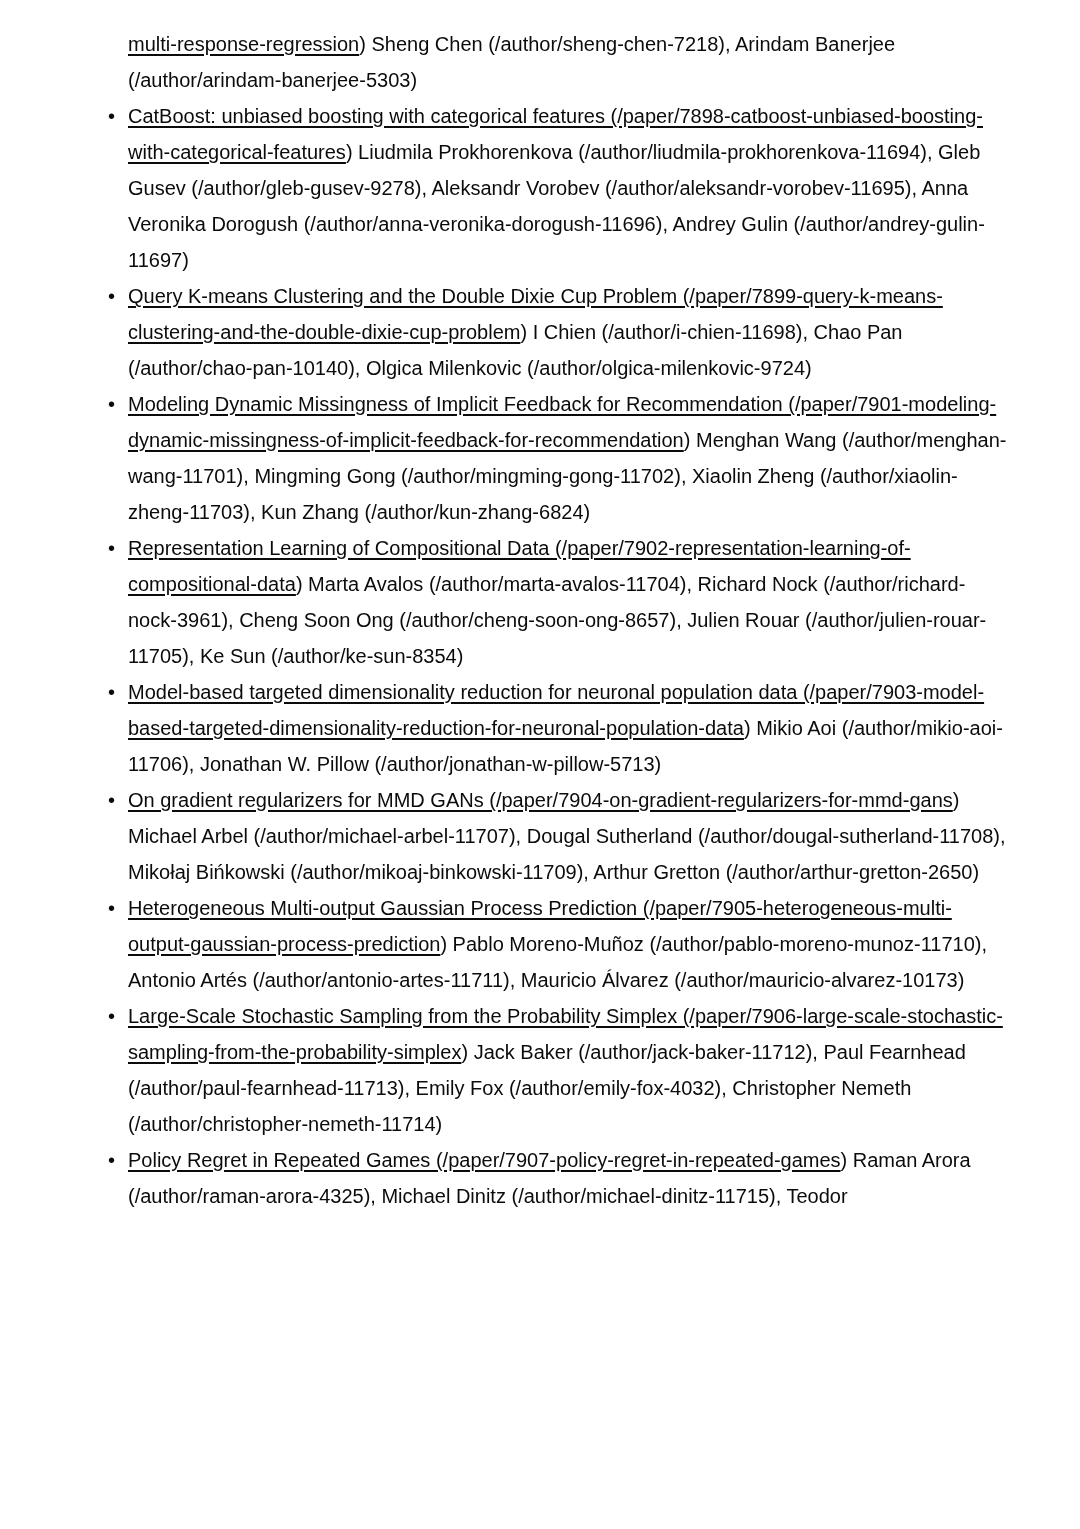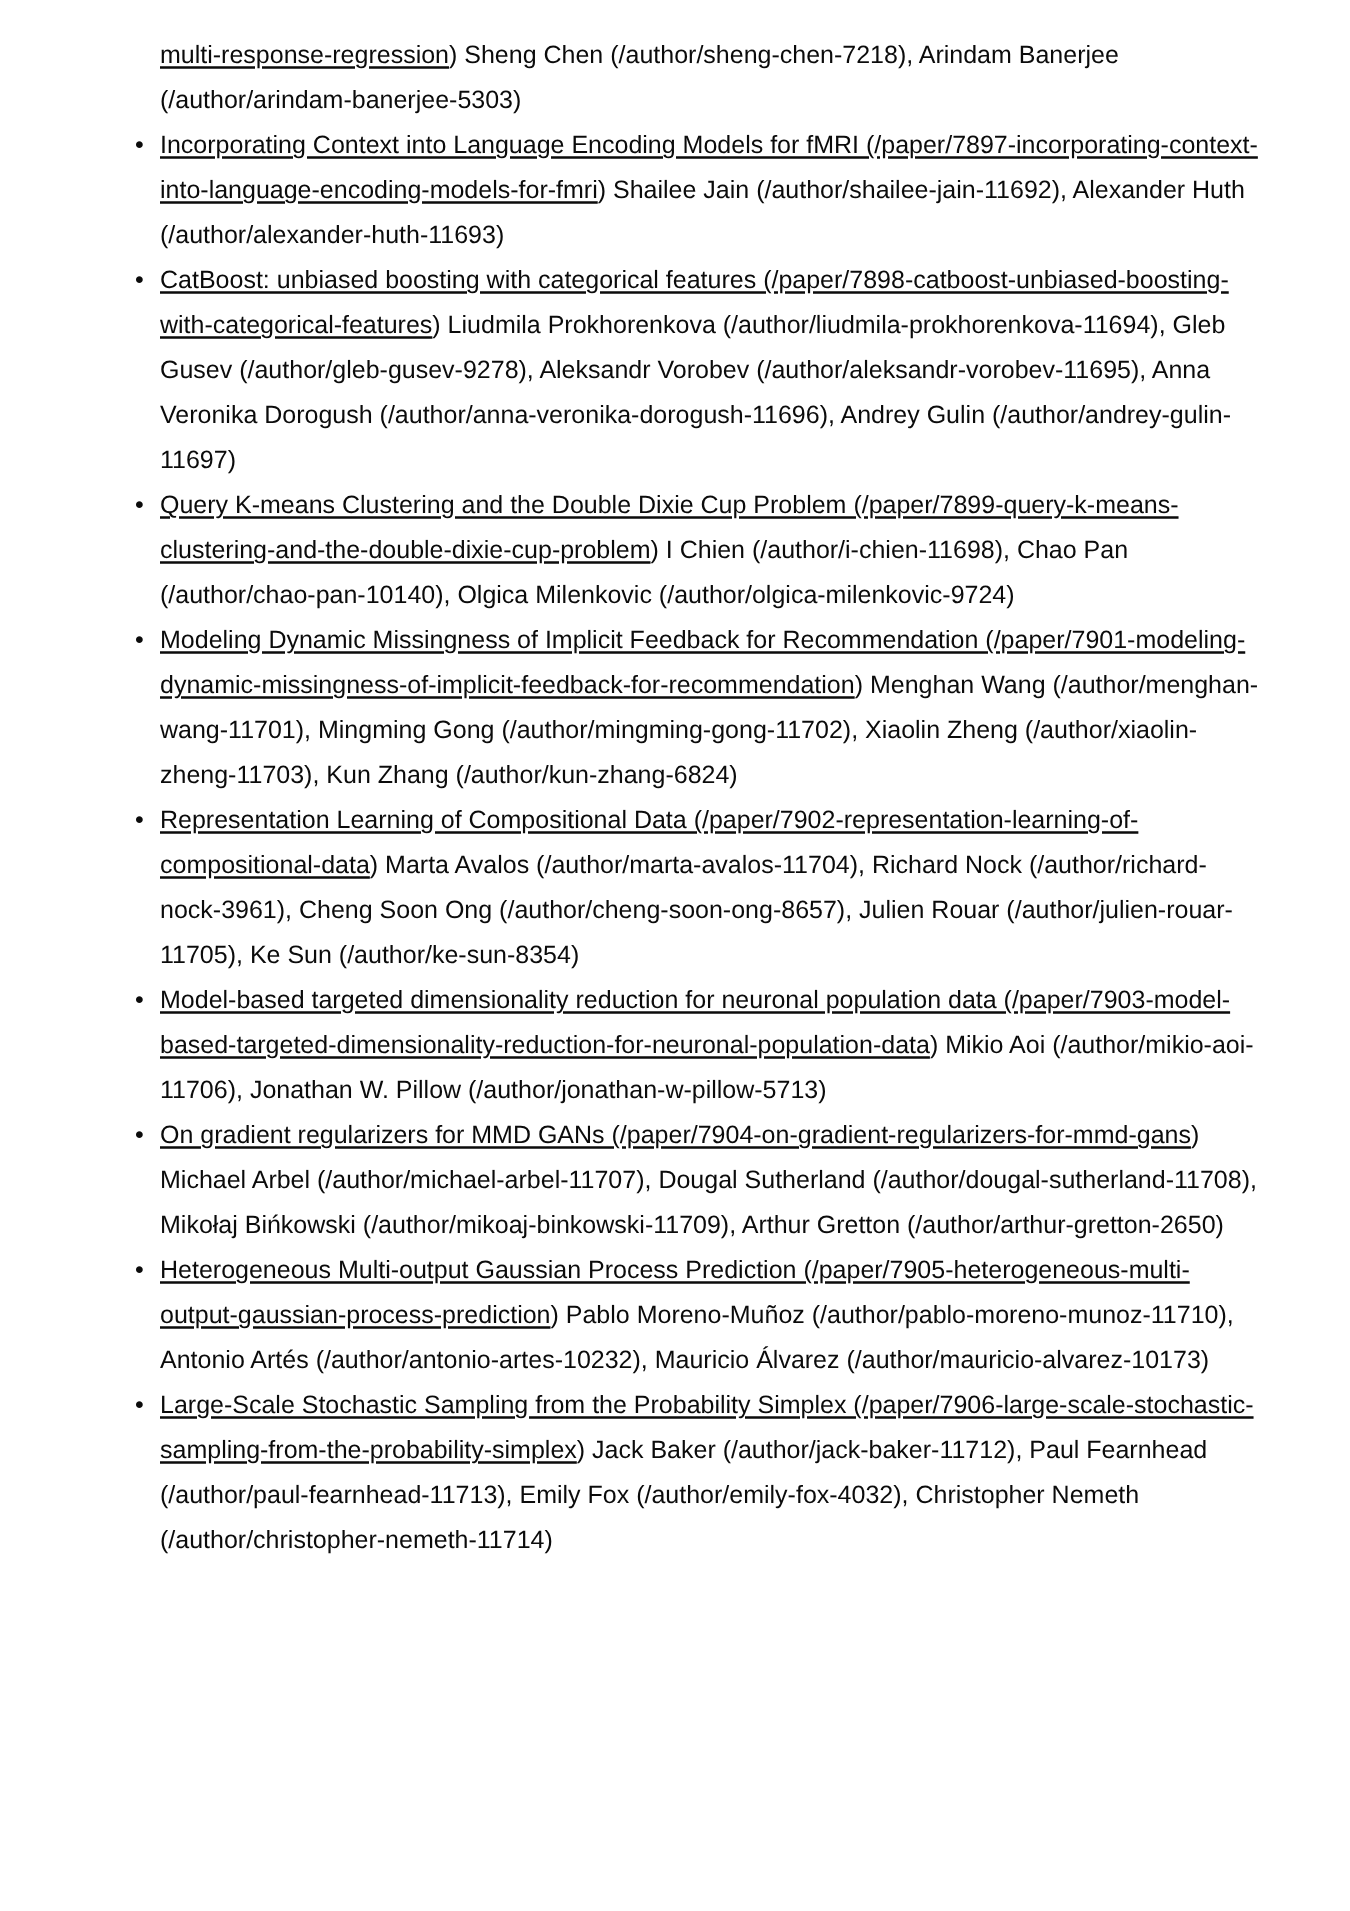--- a/index.html
+++ b/index.html
@@ -51,24 +51,24 @@
     text-decoration: none;
   }
 </style>
 </head>
 <body>
 
 <div class="page">
   <div class="content">
     <ul class="paper-list">
         <li><a class="paper-link">multi-response-regression</a><span class="authors-text">) Sheng Chen (/author/sheng-chen-7218), Arindam Banerjee (/author/arindam-banerjee-5303)</span></li>
-        <li class="bulleted"><a class="paper-link">Incorporating Context into Language Encoding Models for fMRI (/paper/7897-incorporating-context-into-language-encoding-models-for-fmri</a><span class="authors-text">) Shailee Jain (/author/shailee-jain-11692), Alexander Huth (/author/alexander-huth-11693)</span></li>
         <li class="bulleted"><a class="paper-link">CatBoost: unbiased boosting with categorical features (/paper/7898-catboost-unbiased-boosting-with-categorical-features</a><span class="authors-text">) Liudmila Prokhorenkova (/author/liudmila-prokhorenkova-11694), Gleb Gusev (/author/gleb-gusev-9278), Aleksandr Vorobev (/author/aleksandr-vorobev-11695), Anna Veronika Dorogush (/author/anna-veronika-dorogush-11696), Andrey Gulin (/author/andrey-gulin-11697)</span></li>
         <li class="bulleted"><a class="paper-link">Query K-means Clustering and the Double Dixie Cup Problem (/paper/7899-query-k-means-clustering-and-the-double-dixie-cup-problem</a><span class="authors-text">) I Chien (/author/i-chien-11698), Chao Pan (/author/chao-pan-10140), Olgica Milenkovic (/author/olgica-milenkovic-9724)</span></li>
         <li class="bulleted"><a class="paper-link">Modeling Dynamic Missingness of Implicit Feedback for Recommendation (/paper/7901-modeling-dynamic-missingness-of-implicit-feedback-for-recommendation</a><span class="authors-text">) Menghan Wang (/author/menghan-wang-11701), Mingming Gong (/author/mingming-gong-11702), Xiaolin Zheng (/author/xiaolin-zheng-11703), Kun Zhang (/author/kun-zhang-6824)</span></li>
         <li class="bulleted"><a class="paper-link">Representation Learning of Compositional Data (/paper/7902-representation-learning-of-compositional-data</a><span class="authors-text">) Marta Avalos (/author/marta-avalos-11704), Richard Nock (/author/richard-nock-3961), Cheng Soon Ong (/author/cheng-soon-ong-8657), Julien Rouar (/author/julien-rouar-11705), Ke Sun (/author/ke-sun-8354)</span></li>
         <li class="bulleted"><a class="paper-link">Model-based targeted dimensionality reduction for neuronal population data (/paper/7903-model-based-targeted-dimensionality-reduction-for-neuronal-population-data</a><span class="authors-text">) Mikio Aoi (/author/mikio-aoi-11706), Jonathan W. Pillow (/author/jonathan-w-pillow-5713)</span></li>
         <li class="bulleted"><a class="paper-link">On gradient regularizers for MMD GANs (/paper/7904-on-gradient-regularizers-for-mmd-gans</a><span class="authors-text">) Michael Arbel (/author/michael-arbel-11707), Dougal Sutherland (/author/dougal-sutherland-11708), Mikołaj Bińkowski (/author/mikoaj-binkowski-11709), Arthur Gretton (/author/arthur-gretton-2650)</span></li>
-        <li class="bulleted"><a class="paper-link">Heterogeneous Multi-output Gaussian Process Prediction (/paper/7905-heterogeneous-multi-output-gaussian-process-prediction</a><span class="authors-text">) Pablo Moreno-Muñoz (/author/pablo-moreno-munoz-11710), Antonio Artés (/author/antonio-artes-10232), Mauricio Álvarez (/author/mauricio-alvarez-10173)</span></li>
+        <li class="bulleted"><a class="paper-link">Heterogeneous Multi-output Gaussian Process Prediction (/paper/7905-heterogeneous-multi-output-gaussian-process-prediction</a><span class="authors-text">) Pablo Moreno-Muñoz (/author/pablo-moreno-munoz-11710), Antonio Artés (/author/antonio-artes-11711), Mauricio Álvarez (/author/mauricio-alvarez-10173)</span></li>
         <li class="bulleted"><a class="paper-link">Large-Scale Stochastic Sampling from the Probability Simplex (/paper/7906-large-scale-stochastic-sampling-from-the-probability-simplex</a><span class="authors-text">) Jack Baker (/author/jack-baker-11712), Paul Fearnhead (/author/paul-fearnhead-11713), Emily Fox (/author/emily-fox-4032), Christopher Nemeth (/author/christopher-nemeth-11714)</span></li>
+        <li class="bulleted"><a class="paper-link">Policy Regret in Repeated Games (/paper/7907-policy-regret-in-repeated-games</a><span class="authors-text">) Raman Arora (/author/raman-arora-4325), Michael Dinitz (/author/michael-dinitz-11715), Teodor</span></li>
       </ul>
   </div>
 </div>
 
 </body></html>

